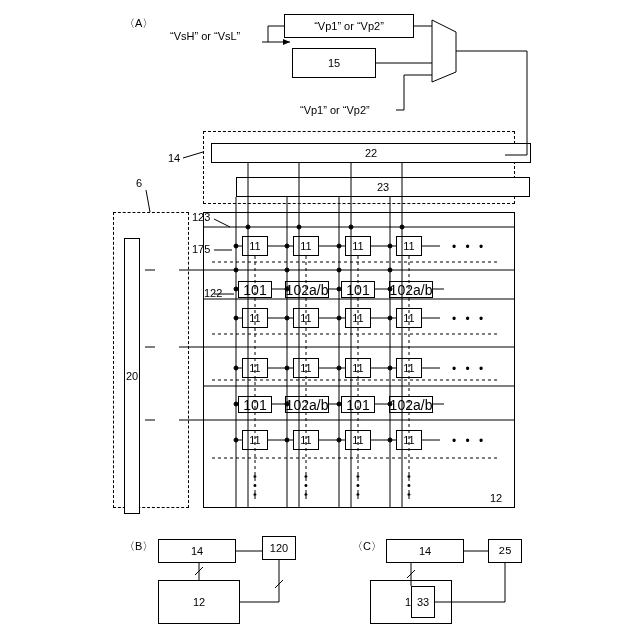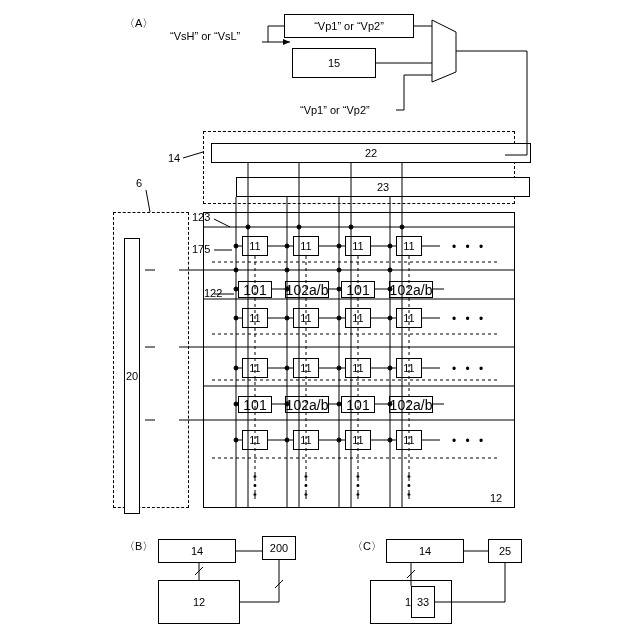--- a/index.html
+++ b/index.html
@@ -84,26 +84,26 @@
   <div class="box" style="left:396px;top:430px;width:26px;height:20px;">11</div>
   <div class="dots" style="left:452px;top:435px;">•  •  •</div>
 
   <div class="vdots" style="left:250px;top:472px;width:10px;">•<br>•<br>•</div>
   <div class="vdots" style="left:301px;top:472px;width:10px;">•<br>•<br>•</div>
   <div class="vdots" style="left:353px;top:472px;width:10px;">•<br>•<br>•</div>
   <div class="vdots" style="left:404px;top:472px;width:10px;">•<br>•<br>•</div>
 
   <div class="lbl" style="left:124px;top:541px;">〈B〉</div>
   <div class="box" style="left:158px;top:539px;width:78px;height:24px;">14</div>
-  <div class="box" style="left:262px;top:536px;width:34px;height:24px;">200</div>
+  <div class="box" style="left:262px;top:536px;width:34px;height:24px;">120</div>
   <div class="box" style="left:158px;top:580px;width:82px;height:44px;">12</div>
 
   <div class="lbl" style="left:352px;top:541px;">〈C〉</div>
   <div class="box" style="left:386px;top:539px;width:78px;height:24px;">14</div>
-  <div class="box" style="left:488px;top:539px;width:34px;height:24px;">25</div>
+  <div class="box" style="left:488px;top:539px;width:34px;height:24px;font-family:Liberation Mono, monospace;">25</div>
   <div class="box" style="left:370px;top:580px;width:82px;height:44px;">12</div>
   <div class="box" style="left:411px;top:586px;width:24px;height:32px;">33</div>
 
   <svg class="ov" viewBox="0 0 640 640">
     <g stroke="#000" stroke-width="1" fill="none">
 
       <line x1="262" y1="42" x2="290" y2="42"></line>
       <polygon points="290,42 283,39 283,45" fill="#000" stroke="none"></polygon>
 
       <line x1="284" y1="26" x2="268" y2="26"></line>

